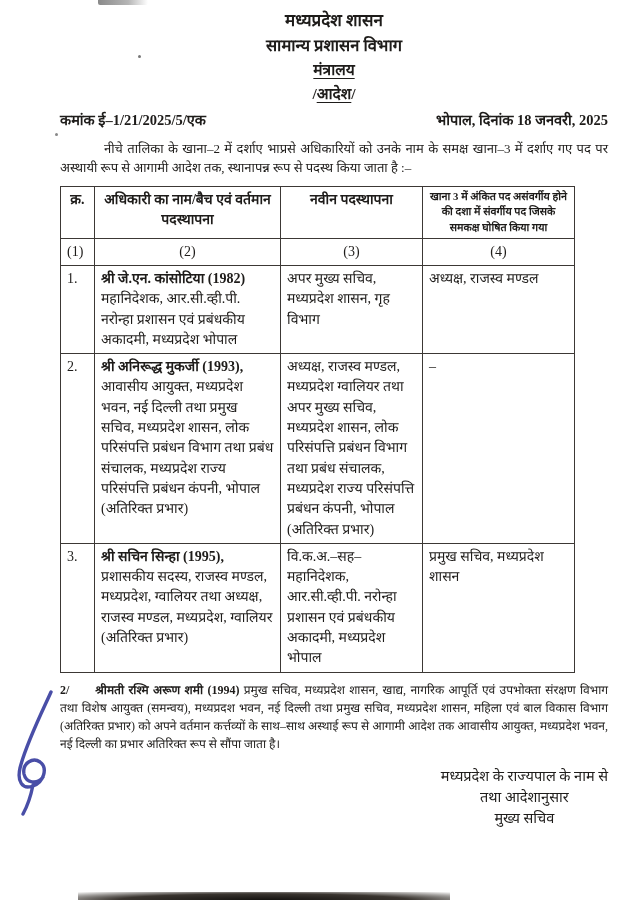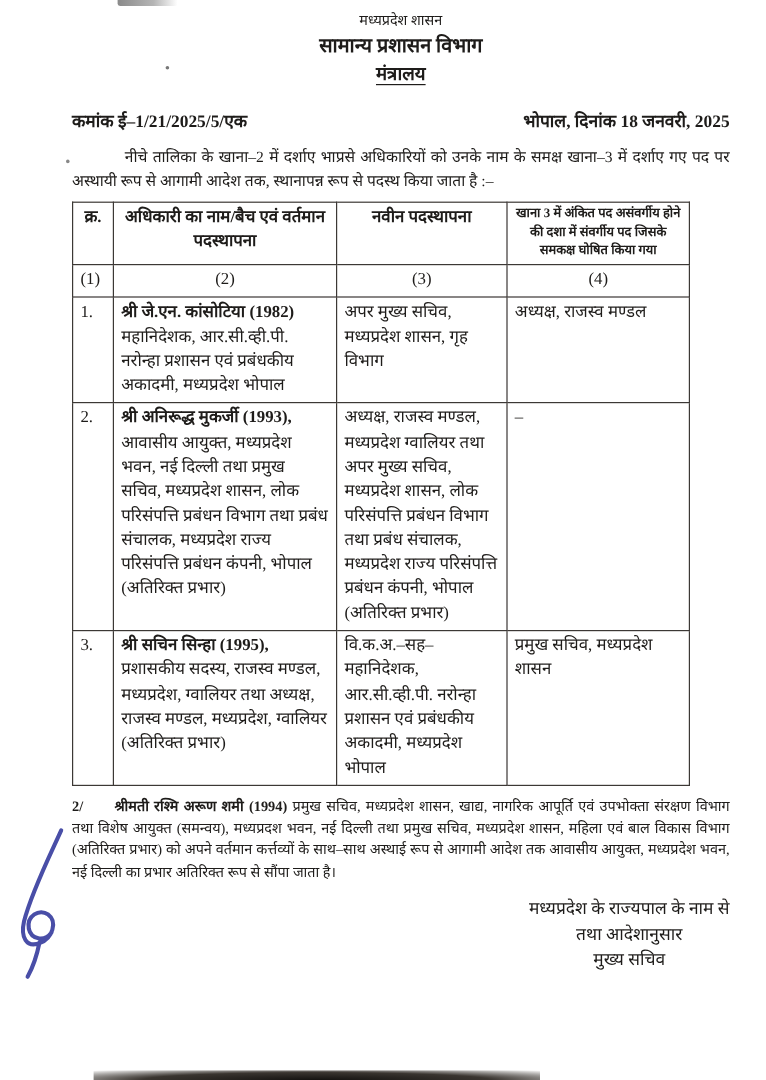--- a/index.html
+++ b/index.html
@@ -12,30 +12,30 @@
     position:relative;
     -webkit-font-smoothing:antialiased;
   }
   .doc{
     position:relative;
     padding:8px 30px 0 60px;
     width:548px;
   }
   
   .hdr{text-align:center;line-height:1.5;}
-  .hdr .h1{font-weight:normal;font-size:12px;}
+  .hdr .h1{font-weight:bold;font-size:17px;}
   .hdr .h2{font-weight:bold;font-size:16.5px;}
   .hdr .h3{font-weight:bold;font-size:15.5px;}
   .hdr .u{text-decoration:underline;text-underline-offset:3px;}
   .hdr .h4{font-weight:bold;font-size:15.5px;}
   
   .refline{
     display:flex;justify-content:space-between;
     font-weight:bold;font-size:14.5px;
-    margin-top:16px;
+    margin-top:4px;
   }
   
   .intro{
     font-size:13px;line-height:1.5;
     text-align:justify;
     text-indent:44px;
     margin:10px 0 8px 0;
     font-weight:500;
   }
   
@@ -109,20 +109,21 @@
 <div class="artifact-top"></div>
 <div class="speck1"></div>
 <div class="speck2"></div>
 
 <div class="doc">
 
   <div class="hdr">
     <div class="h1">मध्यप्रदेश शासन</div>
     <div class="h2">सामान्य प्रशासन विभाग</div>
     <div class="h3 u">मंत्रालय</div>
+    <div class="h4"><span>/</span><span class="u">आदेश</span><span>/</span></div>
   </div>
 
   <div class="refline">
     <span>कमांक ई–1/21/2025/5/एक</span>
     <span>भोपाल, दिनांक  18 जनवरी, 2025</span>
   </div>
 
   <p class="intro">नीचे तालिका के खाना–2 में दर्शाए भाप्रसे अधिकारियों को उनके नाम के समक्ष खाना–3 में दर्शाए गए पद पर अस्थायी रूप से आगामी आदेश तक, स्थानापन्न रूप से पदस्थ किया जाता है :–</p>
 
   <table class="maintbl">

